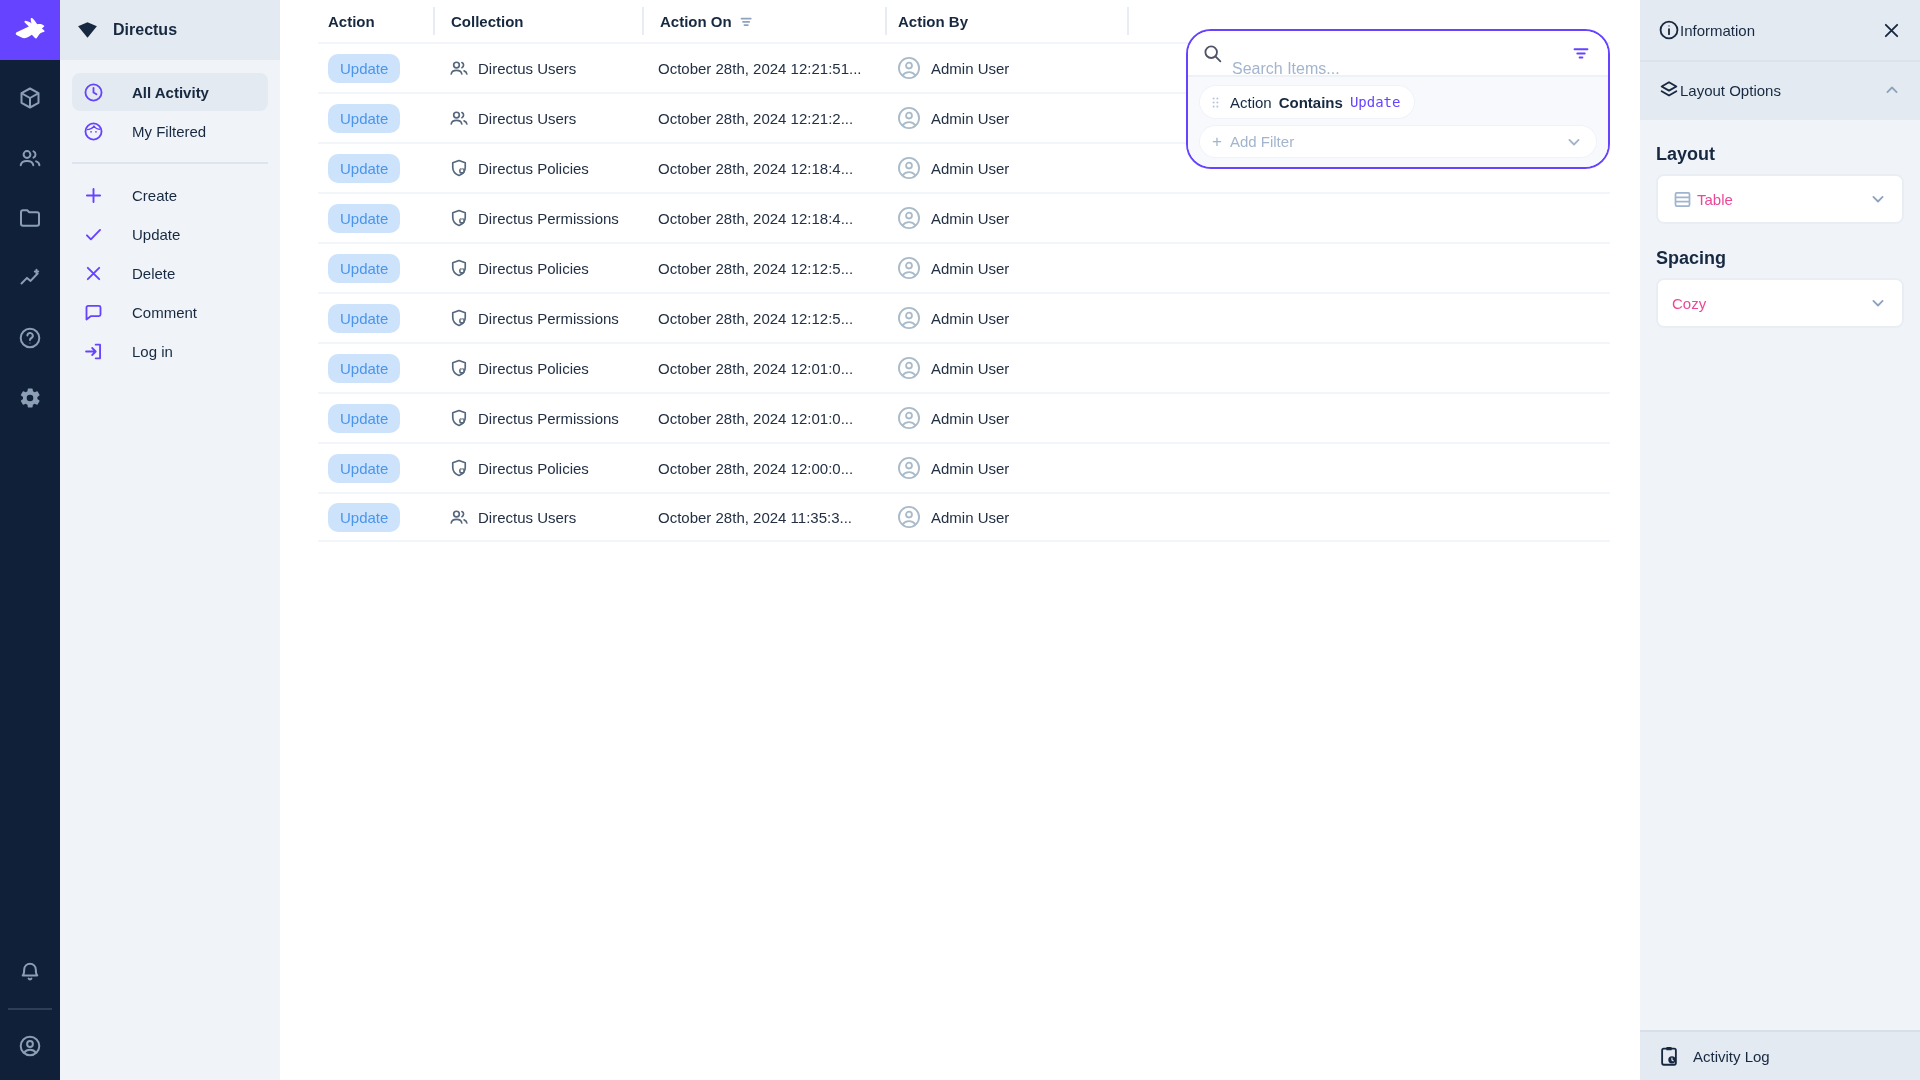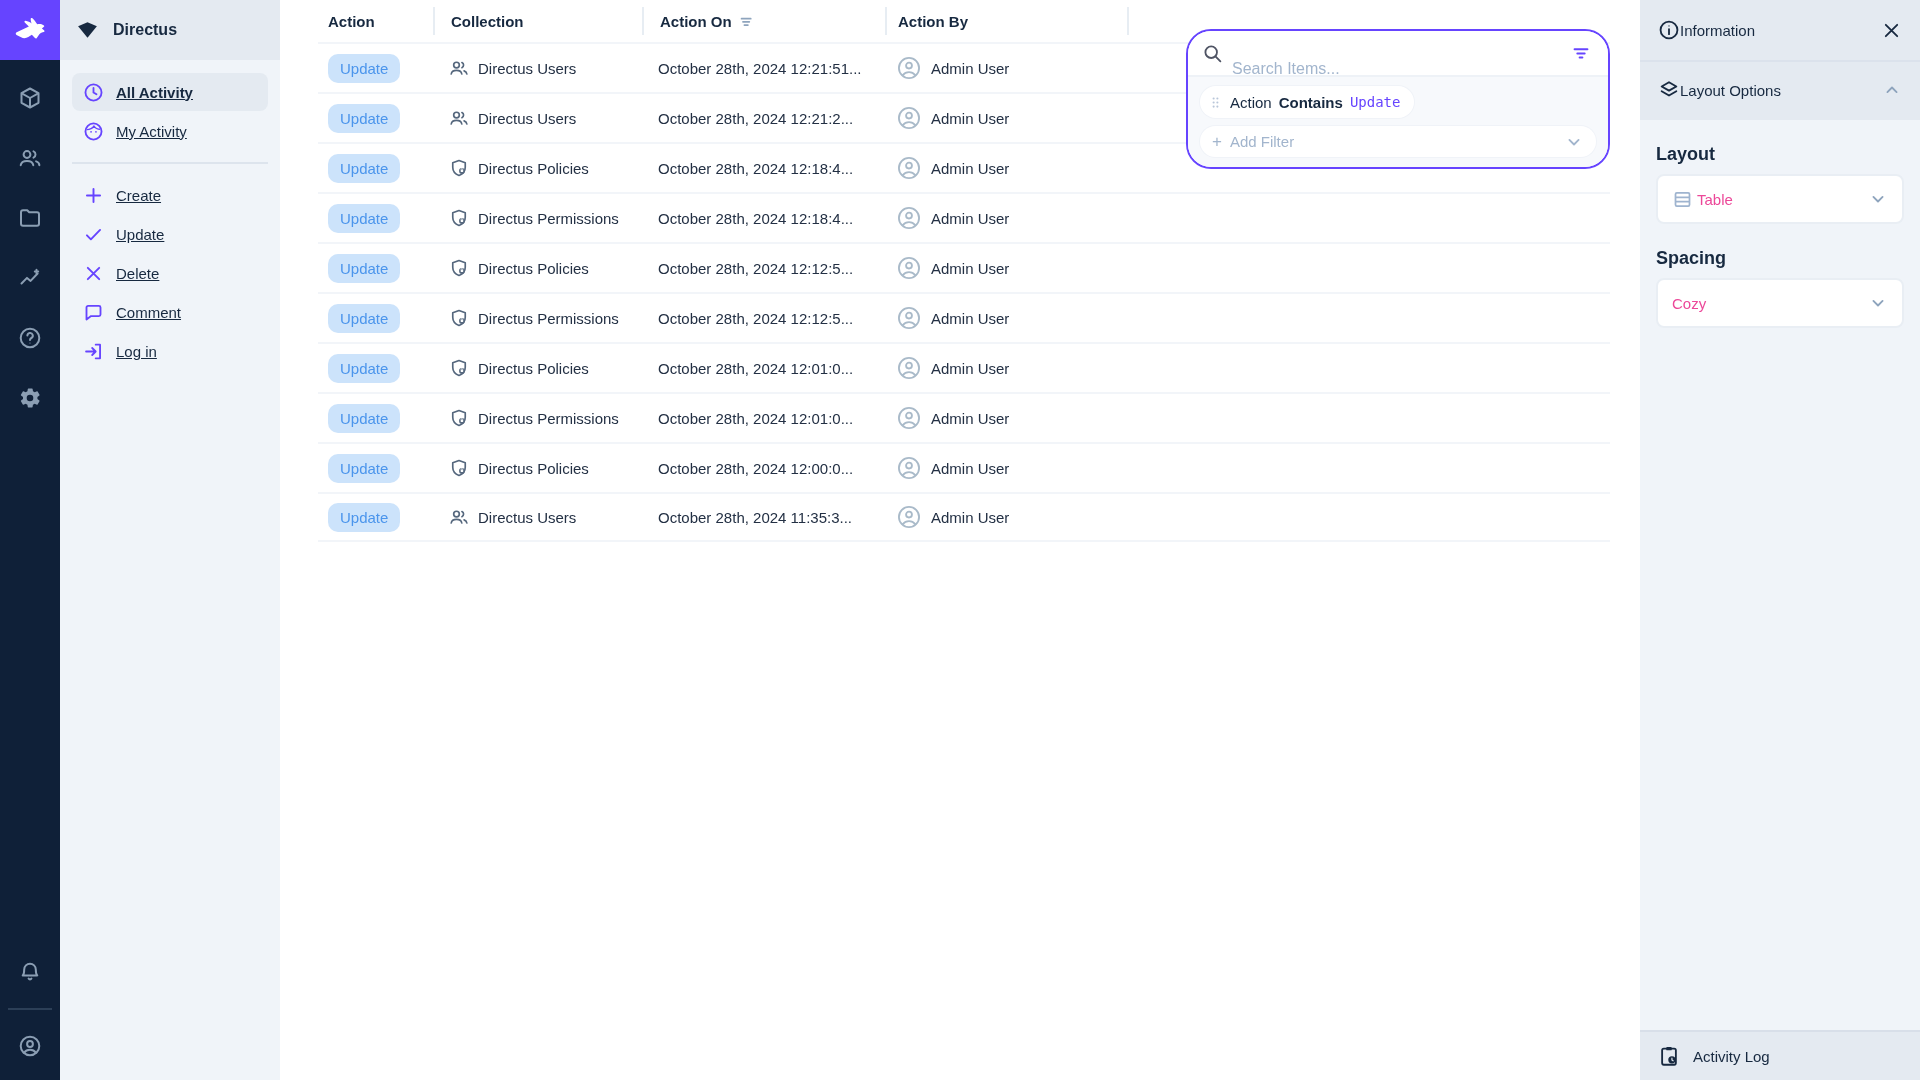--- a/index.html
+++ b/index.html
@@ -15,21 +15,21 @@
   .m-icon svg { width:24px; height:24px; }
   .m-spacer { flex:1; }
   .m-divider { width:44px; border-top:2px solid #2c3f57; margin:6px 0; }
 
   
   .nav-sidebar { width:220px; background:#f0f4f9; flex-shrink:0; display:flex; flex-direction:column; }
   .project-header { height:60px; background:#e4eaf1; display:flex; align-items:center; padding:0 16px; gap:14px; cursor:pointer; }
   .project-header svg { width:23px; height:23px; color:#172940; flex-shrink:0; }
   .project-header span { font-size:16px; font-weight:600; color:#172940; }
   .nav-items { padding:12px 0; }
-  .nav-item { height:38px; margin:1px 12px; padding:0 11px; display:flex; align-items:center; gap:12px; border-radius:8px; cursor:pointer; color:#172940; font-size:15px;text-decoration:underline; }
+  .nav-item { height:38px; margin:1px 12px; padding:0 11px; display:flex; align-items:center; gap:28px; border-radius:8px; cursor:pointer; color:#172940; font-size:15px; }
   .nav-item svg { width:21px; height:21px; color:#6644ff; flex-shrink:0; }
   .nav-item.active { background:#e4eaf1; font-weight:600; }
   .nav-divider { border-top:2px solid #dde4ed; margin:12px 12px; }
 
   
   .main { flex:1; background:#fff; position:relative; padding:0 30px 0 38px; min-width:0; }
   .page-header { height:112px; display:flex; align-items:center; }
   .title-badge { width:46px; height:46px; border-radius:50%; background:#f0f4f9; display:flex; align-items:center; justify-content:center; margin-right:16px; }
   .title-badge svg { width:25px; height:25px; color:#172940; }
   h1.page-title { font-size:27px; font-weight:700; color:#172940; letter-spacing:-0.2px; }
@@ -168,21 +168,21 @@
           </svg>
         <span>All Activity</span>
       </div>
       <div class="nav-item">
         <svg viewBox="0 0 24 24" fill="none" stroke="currentColor" stroke-width="2.1">
             <circle cx="12" cy="12" r="9.2"></circle>
             <circle cx="9.2" cy="12.3" r="1" fill="currentColor" stroke="none"></circle>
             <circle cx="14.8" cy="12.3" r="1" fill="currentColor" stroke="none"></circle>
             <path d="M4.2 9.8c3.4 0 6.6-1.3 8.3-3.9 1.5 2.2 4.3 3.6 7.2 3.6" stroke-width="1.6"></path>
           </svg>
-        <span>My Activity</span>
+        <span>My Filtered</span>
       </div>
       <div class="nav-divider"></div>
       <div class="nav-item">
         <svg viewBox="0 0 24 24" fill="none" stroke="currentColor" stroke-width="2.2" stroke-linecap="round">
             <path d="M12 4.5v15M4.5 12h15"></path>
           </svg>
         <span>Create</span>
       </div>
       <div class="nav-item">
         <svg viewBox="0 0 24 24" fill="none" stroke="currentColor" stroke-width="2.2" stroke-linecap="round" stroke-linejoin="round">

